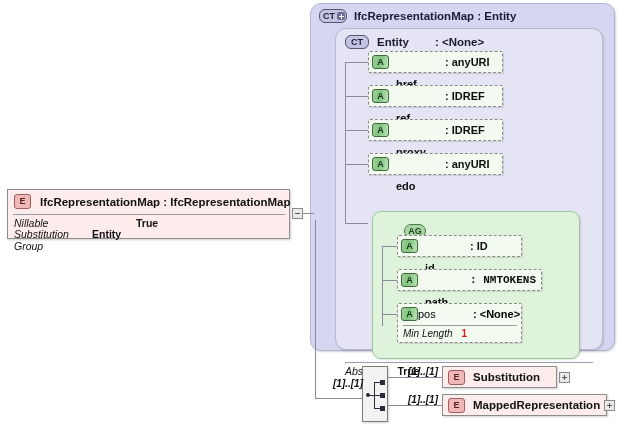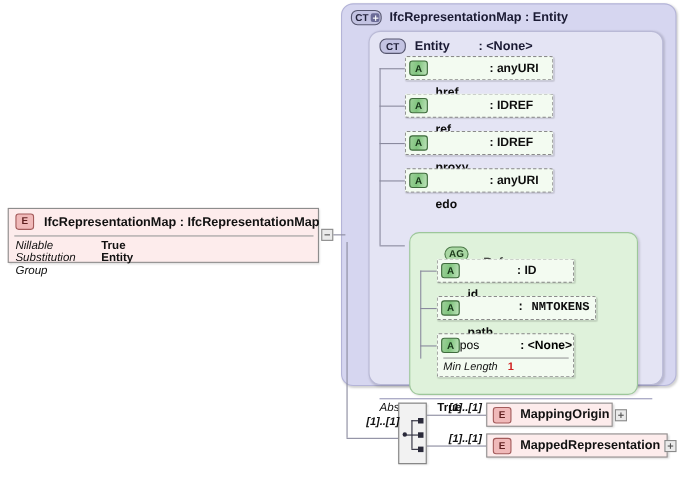--- a/index.html
+++ b/index.html
@@ -297,37 +297,37 @@
 <span class="mult" style="left:333px; top:378px;">[1]..[1]</span>
 
 <div class="ln lnh abs" style="left:388px; top:377px; width:54px;"></div>
 <div class="ln lnh abs" style="left:388px; top:405px; width:54px;"></div>
 
 <span class="mult" style="left:408px; top:366px;">[1]..[1]</span>
 <span class="mult" style="left:408px; top:394px;">[1]..[1]</span>
 
 <div class="el-box" style="left:442px; top:366px; width:115px;">
   <span class="badge e">E</span>
-  <span class="nm">MappingOrigin</span>
+  <span class="nm">Substitution</span>
 </div>
 <div class="toggle plus" style="left:559px; top:372px;"></div>
 
 <div class="el-box" style="left:442px; top:394px; width:165px;">
   <span class="badge e">E</span>
   <span class="nm">MappedRepresentation</span>
 </div>
 <div class="toggle plus" style="left:604px; top:400px;"></div>
 
 <div class="abs" id="left-box">
   <div id="left-head">
     <span class="badge e">E</span>
     <span class="t">IfcRepresentationMap : IfcRepresentationMap</span>
   </div>
   <div id="left-sep"></div>
-  <div class="lb-row" style="top:27px;">
+  <div class="lb-row" style="top:27px;gap:44px;">
     <span class="k">Nillable</span>
     <span class="v">True</span>
   </div>
   <div class="lb-row" style="top:38px;">
     <span class="k">Substitution Group</span>
     <span class="v">Entity</span>
   </div>
 </div>
 
 <div class="toggle" style="left:292px; top:208px;"></div>

